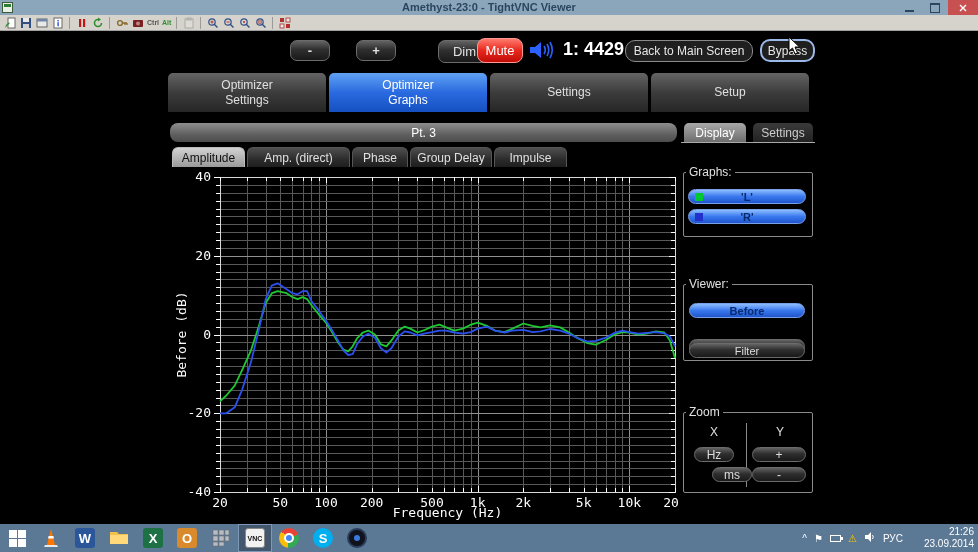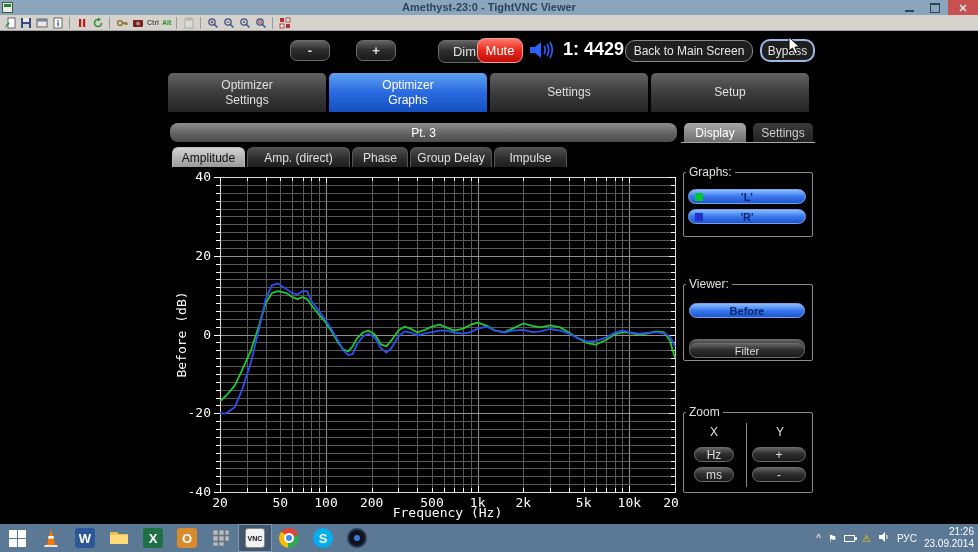--- a/index.html
+++ b/index.html
@@ -122,21 +122,21 @@
     background:#5b7895; display:flex; align-items:center;
   }
   .tb-slot { width:34px; height:28px; display:flex; align-items:center; justify-content:center; }
   .tb-slot.active { background:#42566e; box-shadow:inset 0 0 0 1px #7e99b5; }
   .start-logo { display:grid; grid-template-columns:8px 8px; grid-template-rows:8px 8px; gap:1px; }
   .start-logo span { background:#fff; }
   .app-sq { width:20px; height:20px; border-radius:3px; color:#fff; font-size:13px; font-weight:bold;
     display:flex; align-items:center; justify-content:center; }
   .tray { position:absolute; right:4px; top:0; height:28px; display:flex; align-items:center; gap:7px; color:#fff; }
   .tray .glyph { font-size:10px; }
-  .tray-clock { text-align:right; font-size:10px; line-height:12px; margin-left:0; }
+  .tray-clock { text-align:right; font-size:10px; line-height:12px; margin-left:14px; }
   .lang { font-size:10px; }
   .battery { width:11px; height:7px; border:1px solid #fff; position:relative; }
   .battery::after { content:""; position:absolute; right:-3px; top:1px; width:2px; height:3px; background:#fff; }
   .warn { color:#f5c400; font-size:11px; }
 </style>
 </head>
 <body>
 
 <div class="screen">
 
@@ -556,21 +556,21 @@
       <div class="frame-btn pill-dark dark" style="top:48px;text-align:center;">After</div>
       <div class="frame-btn pill-dark dark" style="top:52px;">Filter</div>
     </fieldset>
 
     <fieldset class="panel fs-zoom">
       <legend>Zoom</legend>
       <div class="zoom-divider"></div>
       <div class="zoom-col-label" style="left:26px; top:6px;">X</div>
       <div class="zoom-col-label" style="left:92px; top:6px;">Y</div>
       <div class="zoom-btn pill-dark" style="left:10px; top:28px; width:40px; color:#ddd;">Hz</div>
-      <div class="zoom-btn pill-dark" style="left:10px; top:48px; width:40px; color:#ddd;">ms</div>
+      <div class="zoom-btn pill-dark" style="left:28px; top:48px; width:40px; color:#ddd;">ms</div>
       <div class="zoom-btn pill-dark" style="left:68px; top:28px; width:54px; color:#ddd;">+</div>
       <div class="zoom-btn pill-dark" style="left:68px; top:48px; width:54px; color:#ddd;">-</div>
     </fieldset>
   </div>
 
   <div class="taskbar">
     <div class="tb-slot">
       <span class="start-logo">
           <span></span>
           <span></span>

